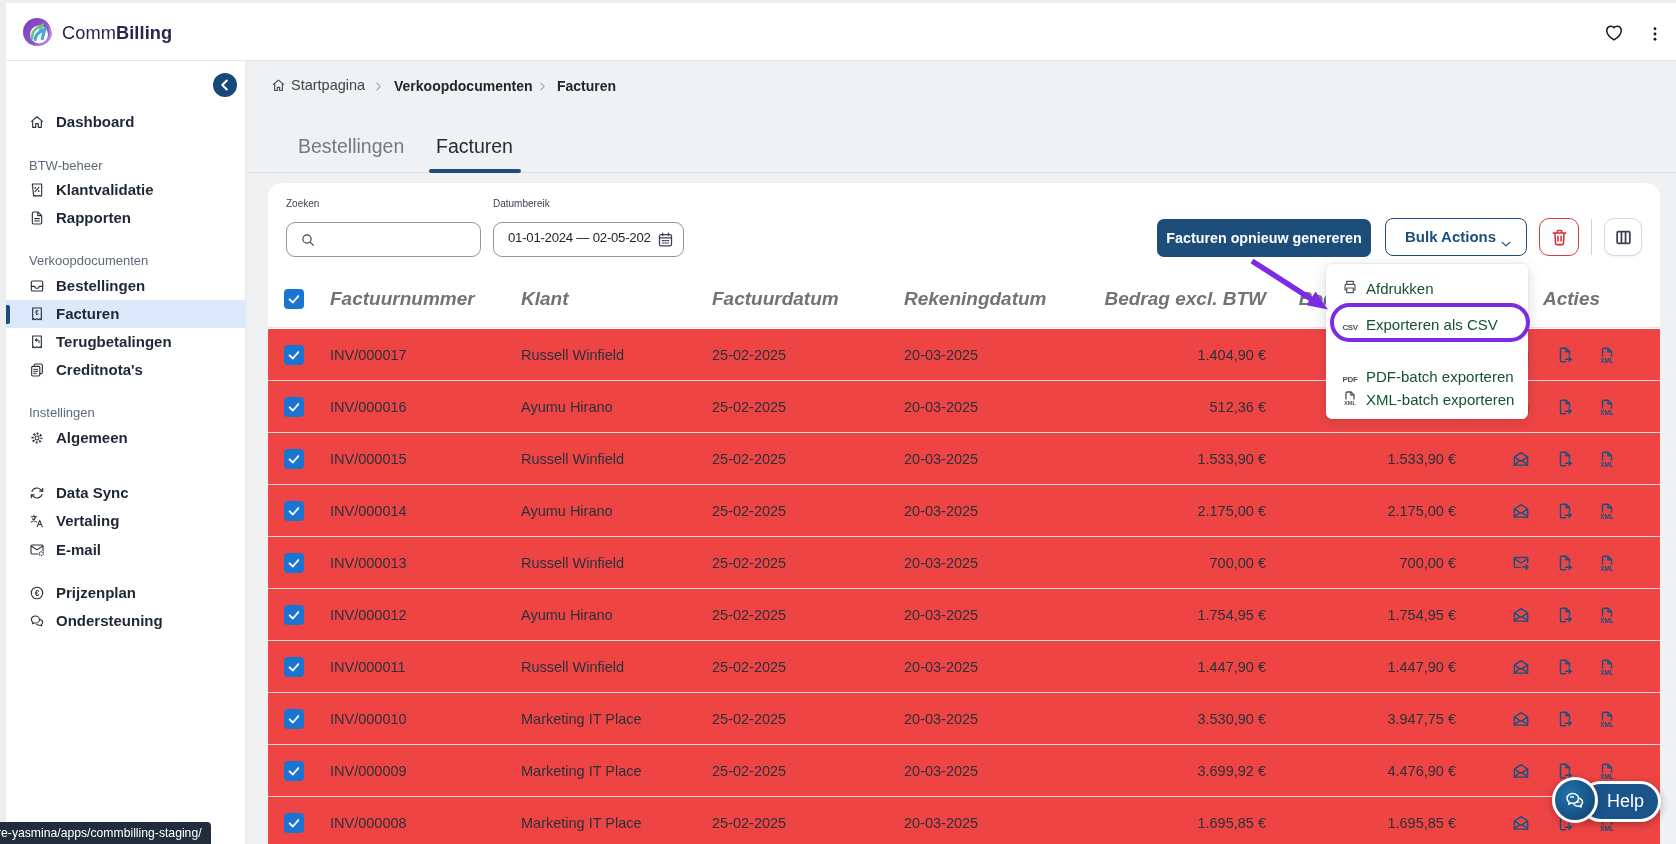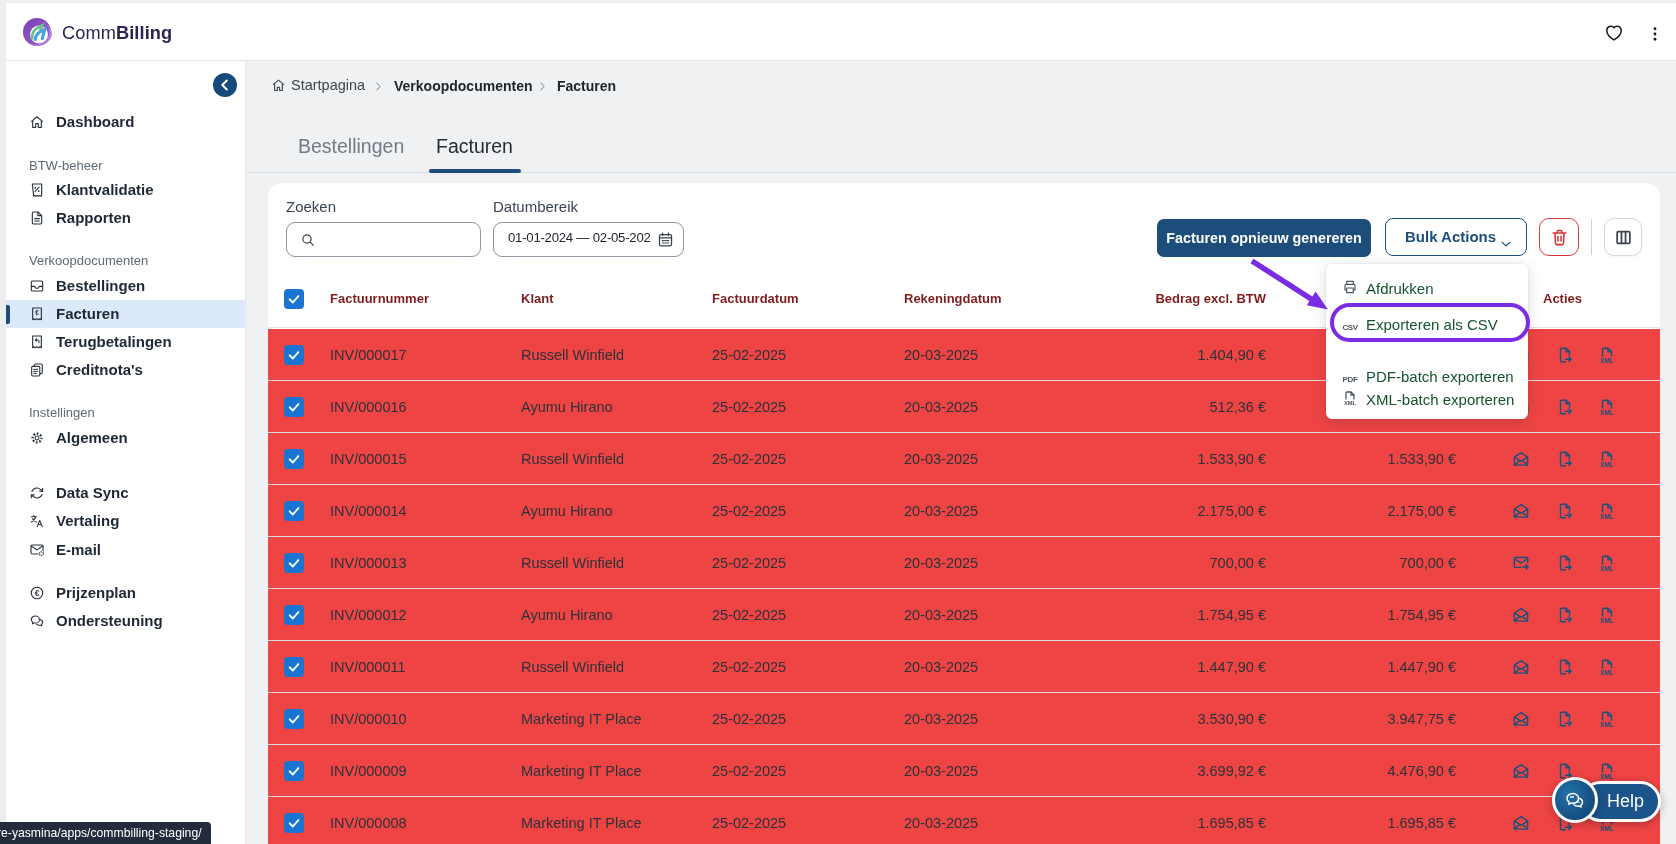--- a/index.html
+++ b/index.html
@@ -18,30 +18,30 @@
 .nav-label { position:absolute; left:23px; height:15px; line-height:15px; font-size:13px; color:#5d6977; font-weight:normal;}
 .main { position:absolute; left:247px; top:61px; right:0; bottom:0; background:#f0f1f3; }
 .bc { position:absolute; top:77px; font-size:14.5px; color:#3d4551; }
 .bc.b { font-weight:bold; color:#20262e; font-size:14px; top:78px; }
 .bcsep { position:absolute; top:79px; }
 .tab { position:absolute; top:135px; font-size:19.5px; color:#717a85; }
 .tab.act { color:#262c35; }
 .tabline { position:absolute; left:247px; right:0; top:172px; height:1px; background:#d9dce0; }
 .tabu { position:absolute; left:429px; top:169px; width:92px; height:4px; background:#1d4e7b; border-radius:3px; z-index:2; }
 .card { position:absolute; left:268px; top:183px; width:1392px; bottom:0; background:#fff; border-radius:14px 14px 0 0; }
-.flabel { position:absolute; top:198px; font-size:15px; color:#3a4350; }
+.flabel { position:absolute; top:198px; font-size:10px; color:#3a4350; }
 .finput { position:absolute; top:222px; height:35px; border:1px solid #8d96a2; border-radius:9px; background:#fff; }
 .btn-navy { position:absolute; left:1157px; top:219px; width:214px; height:38px; background:#1d4e7b; border-radius:7px; color:#fff; font-size:14.3px; font-weight:bold; text-align:center; line-height:38px; }
 .btn-bulk { position:absolute; left:1385px; top:218px; width:142px; height:38px; border:1.5px solid #1d4e7b; border-radius:8px; background:#fff; color:#1d4e7b; font-size:15px; font-weight:bold; line-height:35px; }
 .btn-trash { position:absolute; left:1539px; top:218px; width:40px; height:38px; border:1.3px solid #d93a3f; border-radius:10px; background:#fff; }
 .vdiv { position:absolute; left:1591px; top:219px; width:1px; height:36px; background:#cfd3d8; }
 .btn-cols { position:absolute; left:1604px; top:218px; width:38px; height:38px; border:1px solid #d4d7db; border-radius:10px; background:#fff; box-shadow:0 1px 2px rgba(0,0,0,.06); }
 .cb { position:absolute; width:20px; height:20px; background:#1974d2; border-radius:4px; }
 .cb svg { position:absolute; left:3px; top:3px; }
-.th { position:absolute; top:289px; height:20px; line-height:20px; font-size:13px; font-weight:bold; color:#7f1d1d; z-index:1;}
+.th { position:absolute; top:289px; height:20px; line-height:20px; font-size:19px; font-weight:bold; color:#737373; z-index:1;font-style:italic;}
 .rows { position:absolute; left:268px; top:327px; width:1392px; height:517px; overflow:hidden; border-top:1px solid #e2e4e8; }
 .row { position:absolute; left:0; width:1392px; height:52px; background:#ef4444; border-bottom:1px solid #dcdee1; }
 .cell { position:absolute; top:0; height:52px; line-height:52px; font-size:14.5px; color:#2c323a; }
 .amt { text-align:right; }
 .aic { position:absolute; top:17px; width:18px; height:18px; }
 .dd { position:absolute; left:1326px; top:264px; width:202px; height:155px; background:#fff; border-radius:6px; box-shadow:0 3px 14px rgba(40,50,60,.18), 0 0 0 1px rgba(0,0,0,.03); z-index:10; }
 .dd-item { position:absolute; left:0; width:100%; height:38px; }
 .dd-ic { position:absolute; left:15px; top:50%; transform:translateY(-50%); width:18px; text-align:center;}
 .dd-tx { position:absolute; left:40px; top:0; line-height:38px; font-size:15px; color:#14532d; white-space:nowrap; }
 .ring { position:absolute; left:1330px; top:303px; width:200px; height:39px; border:4.5px solid #7c2be4; border-radius:20px; z-index:12; }

